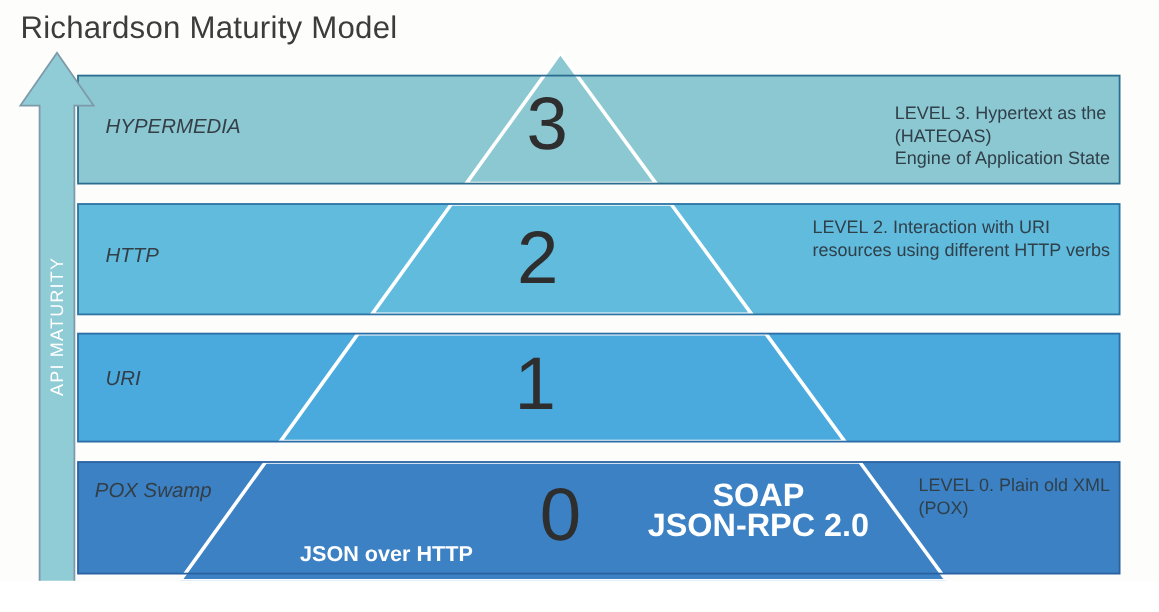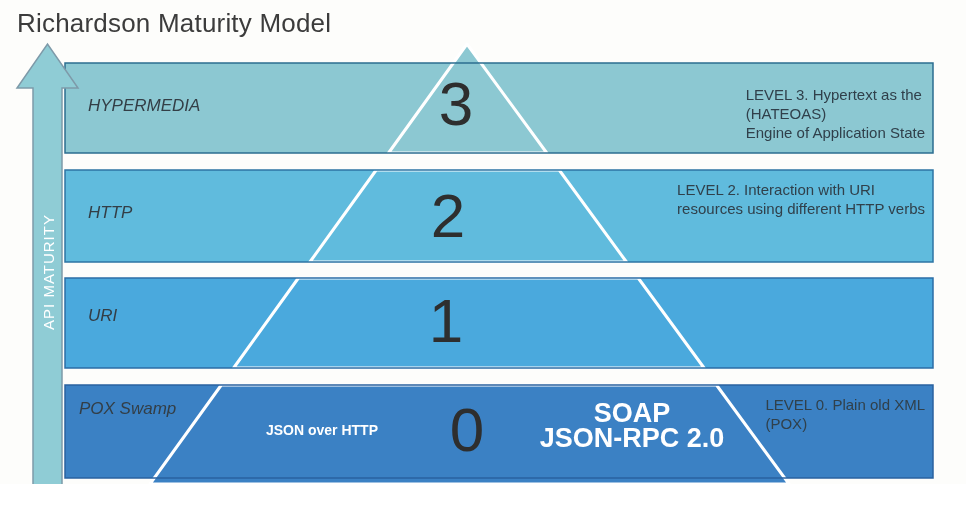--- a/index.html
+++ b/index.html
@@ -27,21 +27,21 @@
   }
   .desc {
     position:absolute; right:41px; text-align:left;
     font-size:15px; line-height:19px; color:#30404b;
     white-space:nowrap;
   }
   .proto {
     position:absolute; transform:translate(-50%,-50%);
     color:#ffffff; font-weight:700; white-space:nowrap;
   }
-  .proto-large { font-size:14px; }
+  .proto-large { font-size:18px;margin-top:32px; }
   .proto-small { font-size:27px; }
   .arrow-label {
     position:absolute; left:48px; top:272px;
     transform:translate(-50%,-50%) rotate(-90deg);
     color:#ffffff; font-size:15px; letter-spacing:1px;
     white-space:nowrap;
   }
 </style>
 </head>
 <body>

